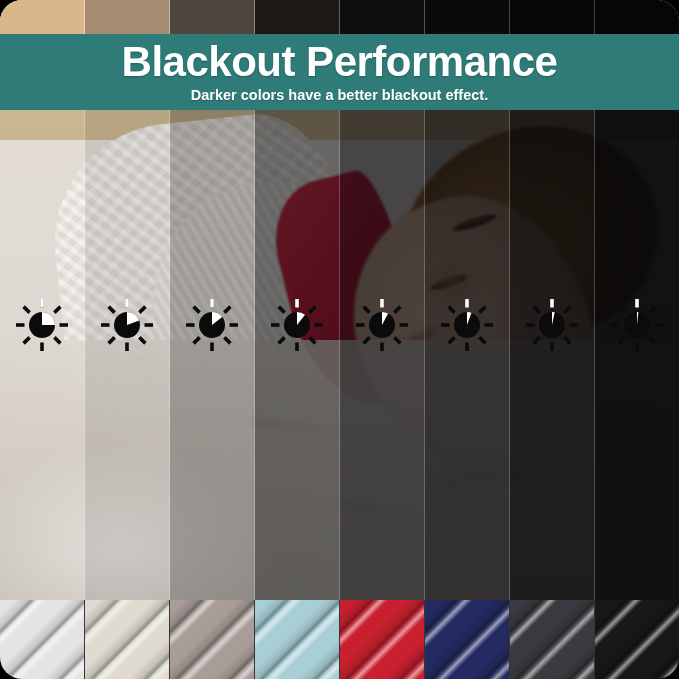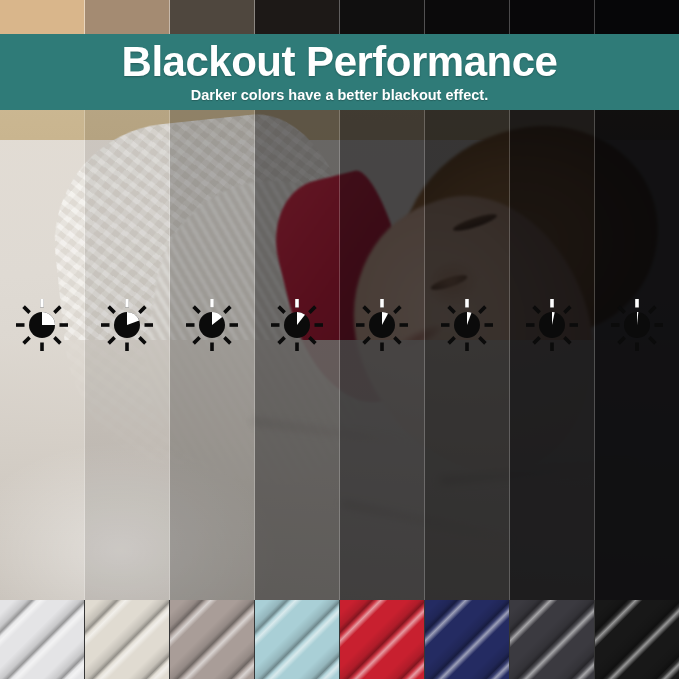--- a/index.html
+++ b/index.html
@@ -8,20 +8,21 @@
     padding: 0;
     background: #000;
   }
   #stage {
     position: relative;
     width: 679px;
     height: 679px;
     overflow: hidden;
     font-family: "Liberation Sans", sans-serif;
     background: #0a0a0a;
+    border-radius: 22px;
   }
 
   
   .top-strip {
     position: absolute;
     left: 0; top: 0;
     width: 679px;
     height: 36px;
     display: flex;
     z-index: 2;

